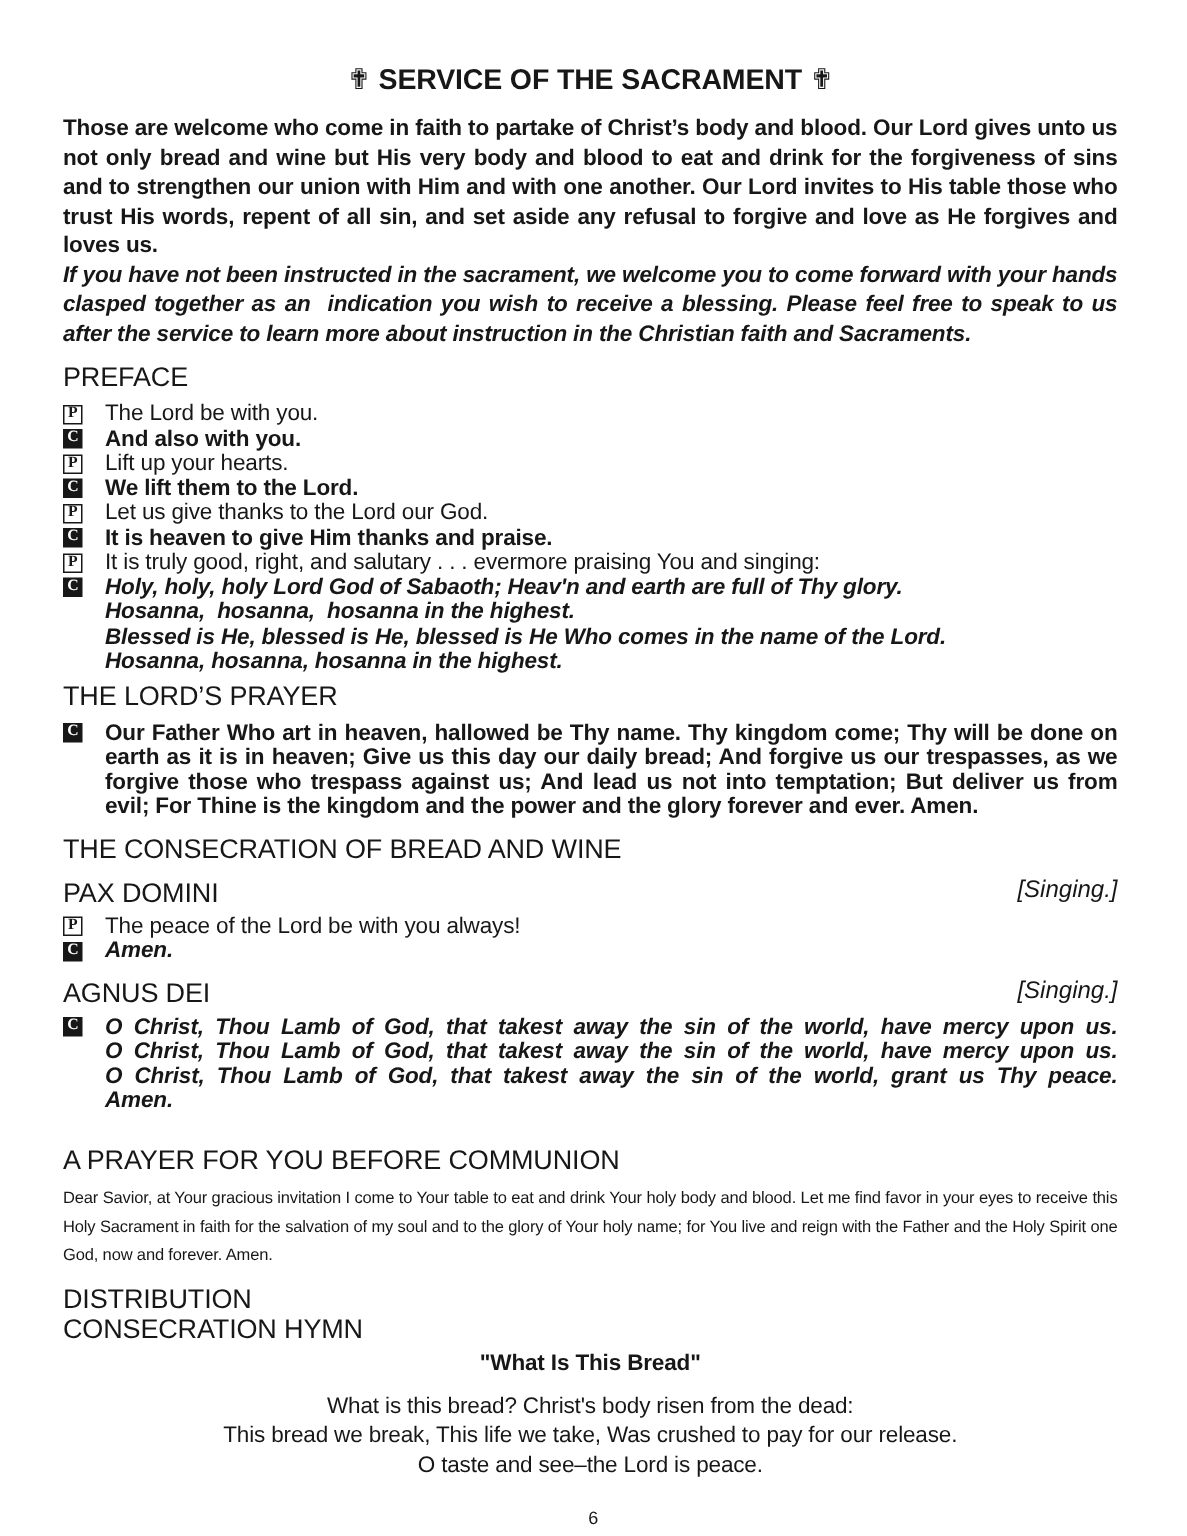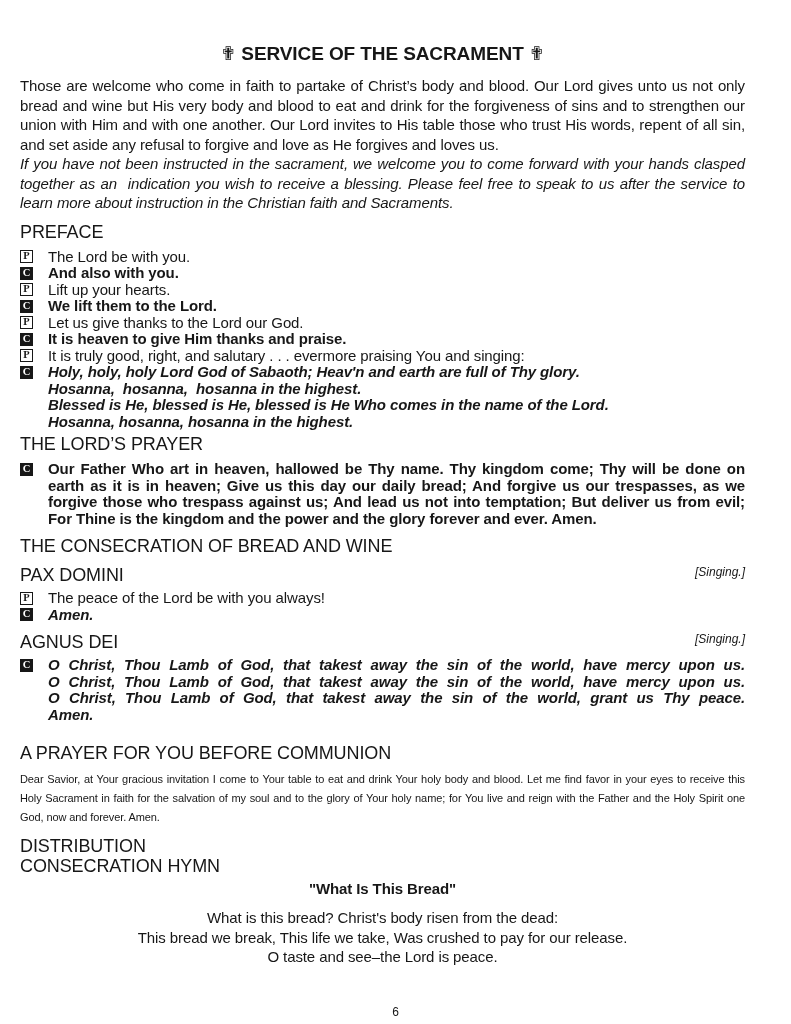--- a/index.html
+++ b/index.html
@@ -1,33 +1,33 @@
 <!DOCTYPE html>
 <html><head>
 <meta charset="utf-8">
 <style>
   html,body{margin:0;padding:0;background:#ffffff;}
   .page{
     position:relative;
     width:791px;height:1024px;
     box-sizing:border-box;
-    padding:44px 46px 0 20px;
+    padding:44px 46px 0 42px;
     background:#ffffff;
     color:#171717;
     font-family:"Liberation Sans","DejaVu Sans",sans-serif;
     overflow:hidden;
     letter-spacing:-0.1px;
   }
   .title{font-size:19px;font-weight:700;text-align:center;line-height:20px;}
   .intro{margin-top:12px;font-size:15px;line-height:19.5px;}
-  .intro p{margin:0;text-align:justify;}
+  .intro p{margin:0;text-align:justify;font-weight:bold;}
   .intro p.it{font-style:italic;}
   .h{font-size:18px;font-weight:400;line-height:20px;}
   .hrow{display:flex;justify-content:space-between;align-items:flex-start;}
-  .rubric{font-style:italic;font-weight:400;font-size:12px;letter-spacing:0;}
+  .rubric{font-style:italic;font-weight:400;font-size:16px;letter-spacing:0;}
   .mt-a{margin-top:9px;}
   .mt-b{margin-top:20px;}
   .mt-c{margin-top:4px;}
   .versicles{margin-top:7px;}
   .vline{display:flex;font-size:15px;line-height:16.5px;}
   .marker{
     flex:0 0 13px;width:13px;height:13px;
     margin:1.5px 15px 0 0;
     display:flex;align-items:center;justify-content:center;
     font-family:"Liberation Serif","DejaVu Serif",serif;

